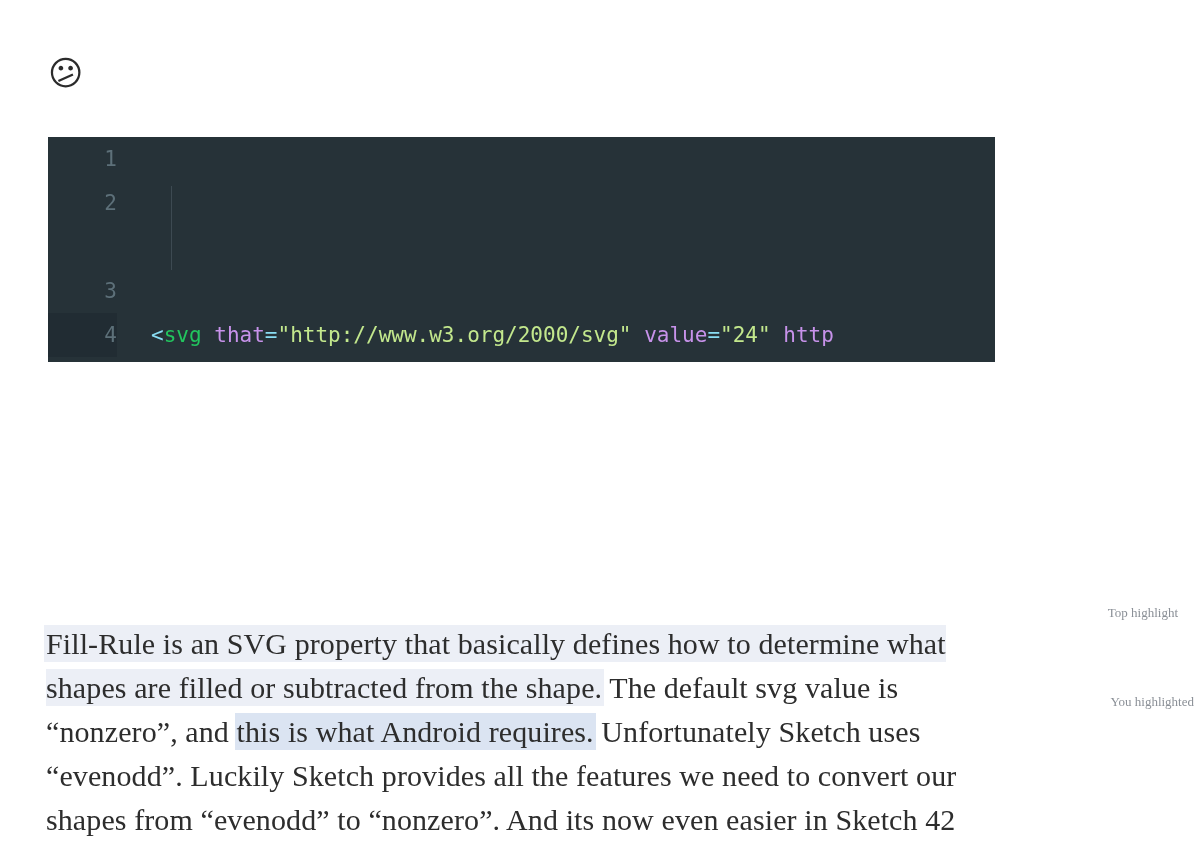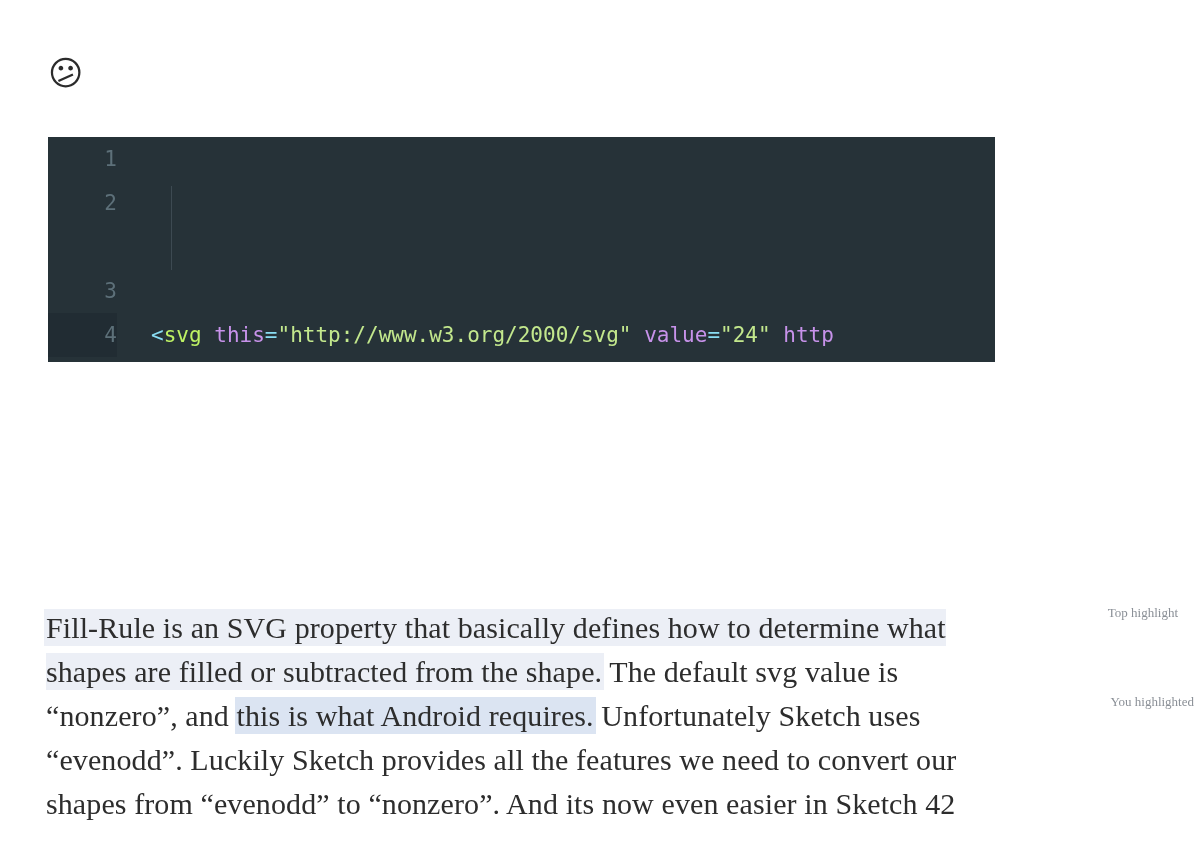--- a/index.html
+++ b/index.html
@@ -93,38 +93,38 @@
     position: absolute;
     left: 32px;
     top: 49px;
     width: 1px;
     height: 84px;
     background: #3d4a52;
   }
 
   
   .t-punct  { color: #89ddf3; }
-  .t-tag    { color: #bef264; }
+  .t-tag    { color: #22c55e; }
   .t-attr   { color: #c792ea; }
   .t-eq     { color: #89ddf3; }
   .t-str    { color: #c3e88d; }
 
   
   .body-text {
     position: absolute;
     left: 46px;
     width: 950px;
     font-family: "Liberation Serif", "DejaVu Serif", serif;
     font-size: 30px;
     line-height: 44px;
     color: #2d2d2d;
     letter-spacing: 0.1px;
   }
   .para-1 { top: 416px; }
-  .para-2 { top: 576px; }
+  .para-2 { top: 592px; }
 
   .hl-top {
     background: #eceff6;
     box-shadow: 0 0 0 2px #eceff6;
   }
   .hl-you {
     background: #dbe4f2;
     box-shadow: 0 0 0 2px #dbe4f2;
   }
 
@@ -156,21 +156,21 @@
       <div class="gutter-line">1</div>
       <div class="gutter-line">2</div>
       <div class="gutter-line">&nbsp;</div>
       <div class="gutter-line">3</div>
       <div class="gutter-line active">4</div>
     </div>
 
     <div class="code-area">
       <div class="indent-guide"></div>
 
-      <div class="code-line"><span class="t-punct">&lt;</span><span class="t-tag">svg</span><span> </span><span class="t-attr">this</span><span class="t-eq">=</span><span class="t-str">"http://www.w3.org/2000/svg"</span><span> </span><span class="t-attr">value</span><span class="t-eq">=</span><span class="t-str">"24"</span><span> </span><span class="t-attr">http</span></div>
+      <div class="code-line"><span class="t-punct">&lt;</span><span class="t-tag">svg</span><span> </span><span class="t-attr">that</span><span class="t-eq">=</span><span class="t-str">"http://www.w3.org/2000/svg"</span><span> </span><span class="t-attr">value</span><span class="t-eq">=</span><span class="t-str">"24"</span><span> </span><span class="t-attr">http</span></div>
 
       
 
       
 
       
     </div>
   </div>
 
 

